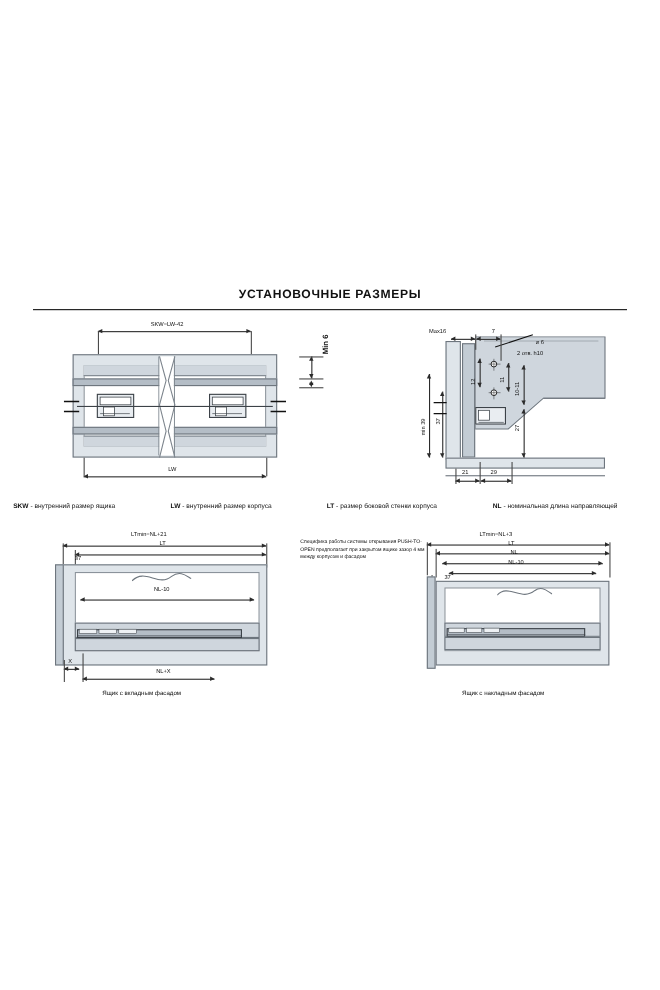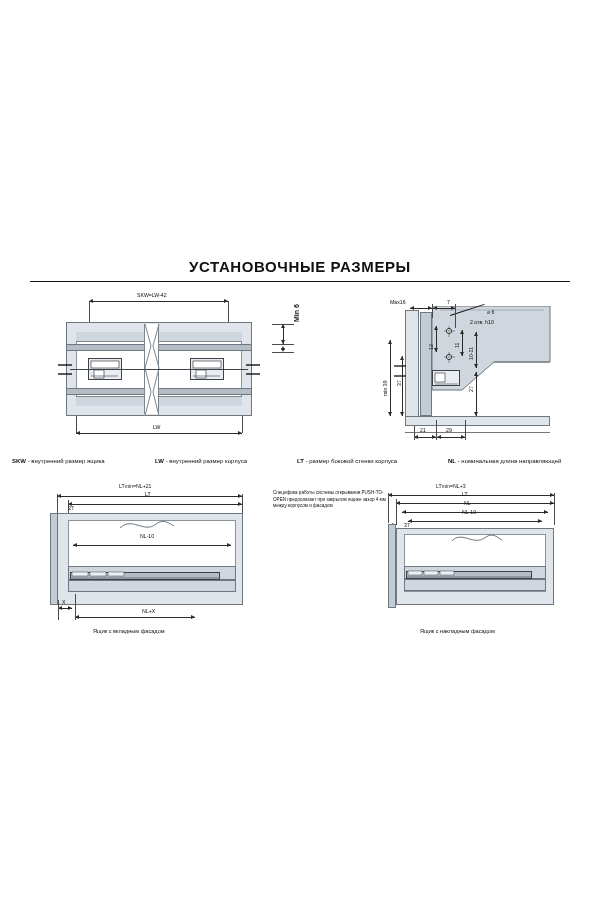--- a/index.html
+++ b/index.html
@@ -22,21 +22,21 @@
   }
 
   
   .title-wrap {
     position: absolute;
     left: 0; top: 258px;
     width: 600px;
     text-align: center;
   }
   .title {
-    font-size: 15px;
+    font-size: 11px;
     font-weight: bold;
     letter-spacing: 0.6px;
     color: #111;
   }
   .title-rule {
     position: absolute;
     left: 30px; top: 281px;
     width: 540px; height: 1px;
     background: #111;
   }

